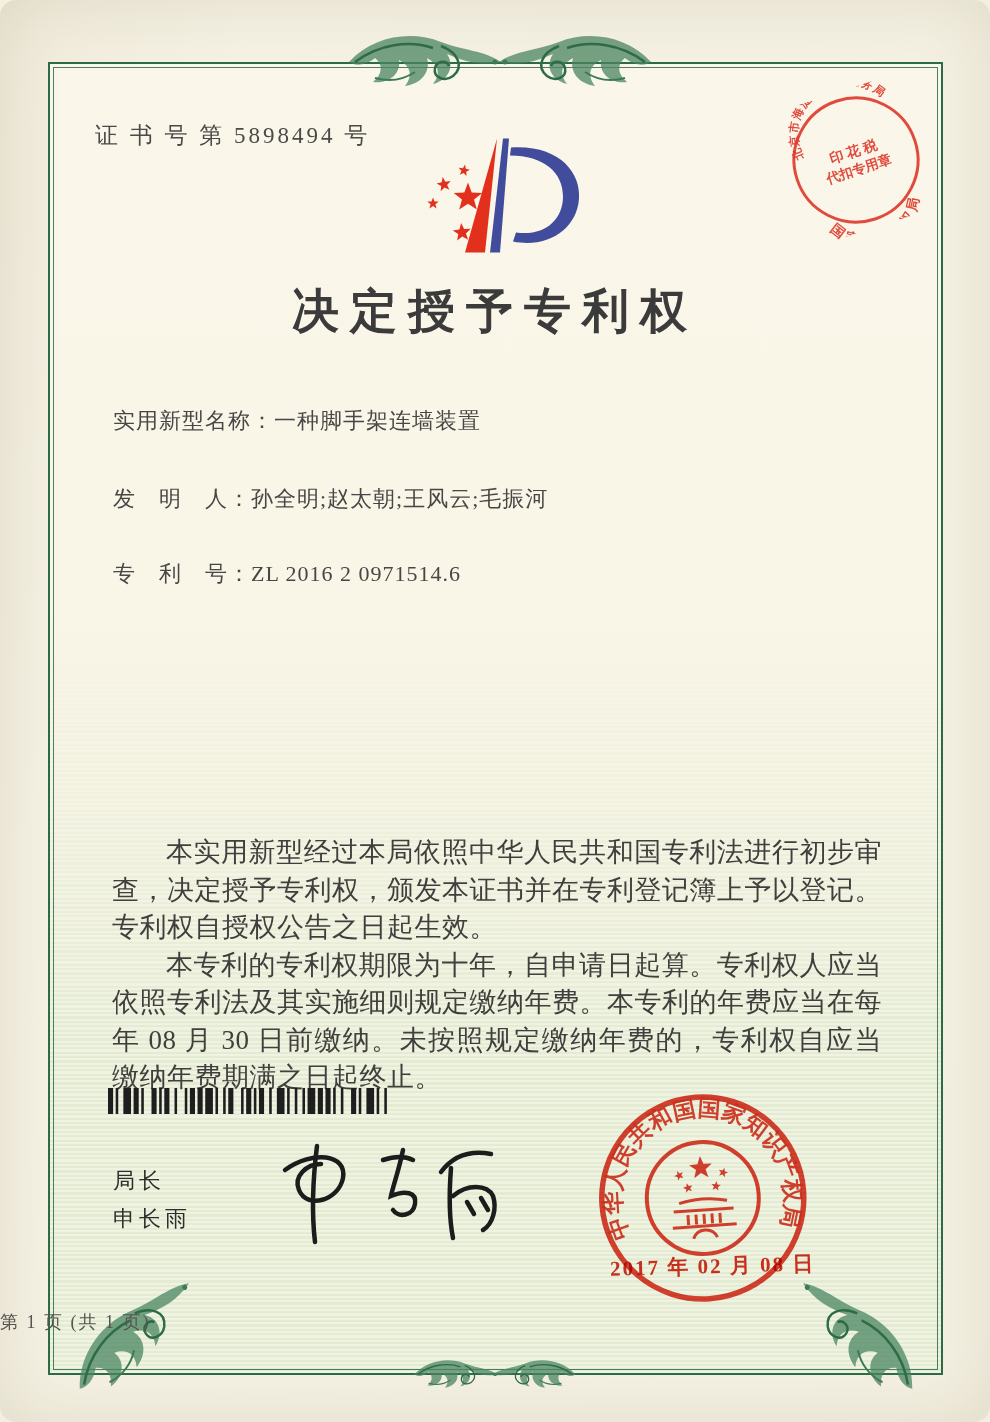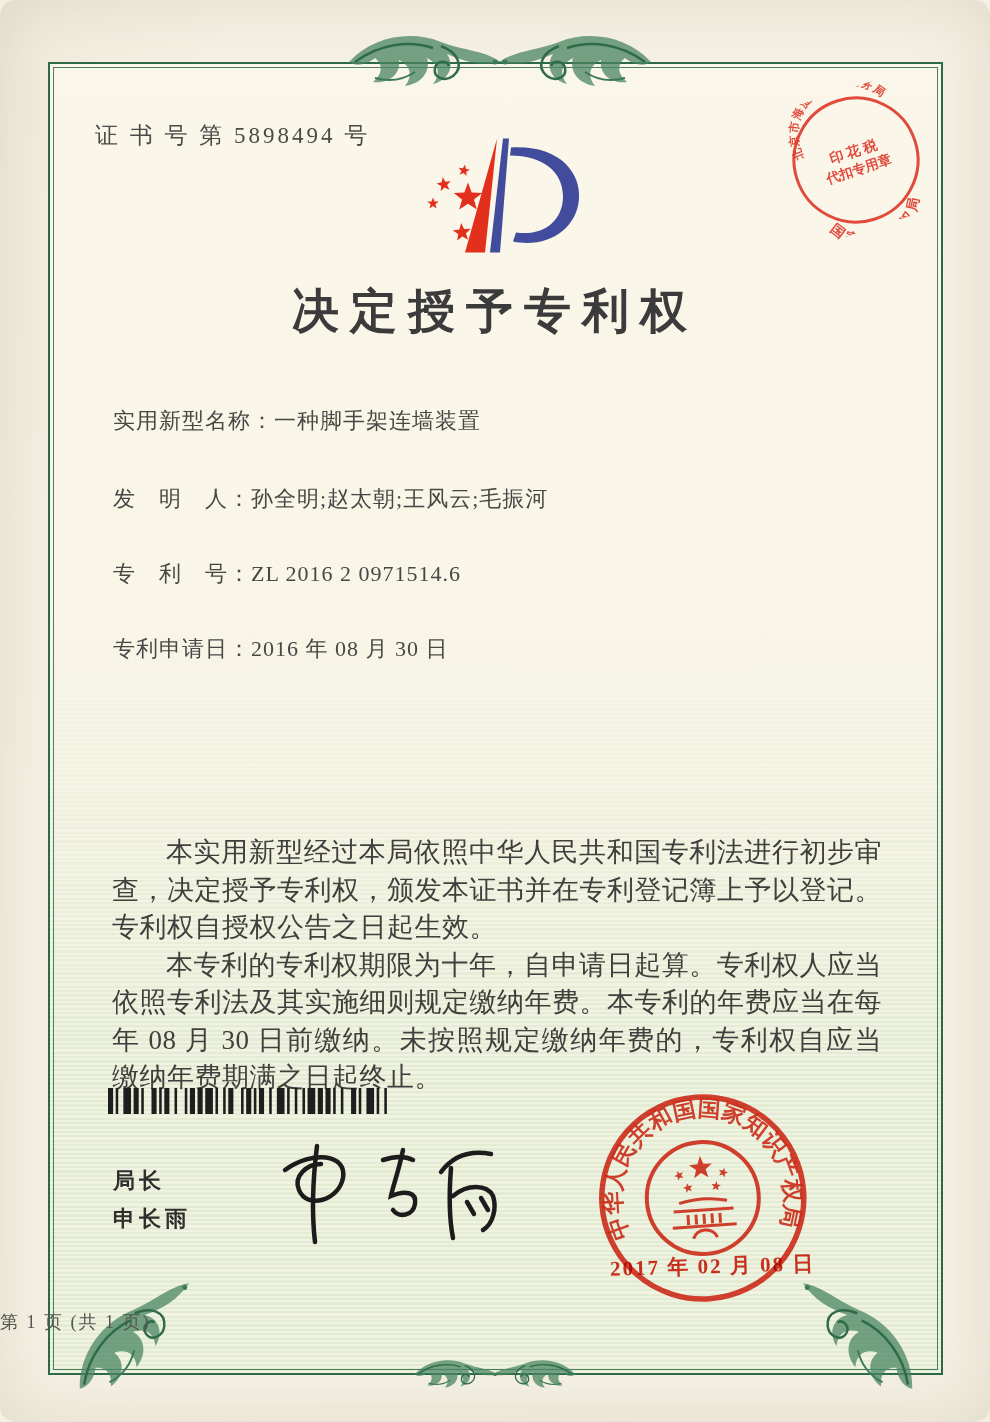--- a/index.html
+++ b/index.html
@@ -48,21 +48,21 @@
   .paras{
     position:absolute;left:112px;top:834px;width:770px;
     font-size:27px;line-height:37.5px;color:#403f3d;
     text-align:justify;letter-spacing:.5px;
   }
   .paras p{margin:0;text-indent:2em;}
   .barcode{position:absolute;left:108px;top:1088px;width:284px;height:26px;}
   .officer{
     position:absolute;left:113px;
     font-family:"Liberation Sans","DejaVu Sans",sans-serif;
-    font-size:22px;color:#2e2e2c;letter-spacing:4px;font-weight:700;
+    font-size:22px;color:#2e2e2c;letter-spacing:4px;font-weight:400;
   }
   .officer.t1{top:1166px;}
   .officer.t2{top:1204px;}
   .signature{position:absolute;left:255px;top:1133px;width:260px;height:122px;}
   .seal{position:absolute;left:588px;top:1086px;width:230px;height:230px;mix-blend-mode:multiply;transform:rotate(-4deg);}
   .seal-date{
     position:absolute;left:610px;top:1252px;width:210px;
     font-size:21px;font-weight:bold;color:#d93220;letter-spacing:2px;
     mix-blend-mode:multiply;white-space:nowrap;transform:rotate(-1.5deg);
   }
@@ -129,23 +129,20 @@
   <div class="title">决定授予专利权</div>
 
   <div class="field" style="top:484px">
     <span class="flabel">发　明　人：</span><span class="fvalue">孙全明;赵太朝;王风云;毛振河</span>
   </div>
   <div class="field" style="top:406px">
     <span class="flabel">实用新型名称：</span><span class="fvalue">一种脚手架连墙装置</span>
   </div>
   <div class="field" style="top:559px">
     <span class="flabel">专　利　号：</span><span class="fvalue">ZL 2016 2 0971514.6</span>
-  </div>
-  <div class="field" style="top:634px">
-    <span class="flabel">专利申请日：</span><span class="fvalue">2016 年 08 月 30 日</span>
   </div>
 
   <div class="paras">
     <p>本实用新型经过本局依照中华人民共和国专利法进行初步审查，决定授予专利权，颁发本证书并在专利登记簿上予以登记。专利权自授权公告之日起生效。</p>
     <p>本专利的专利权期限为十年，自申请日起算。专利权人应当依照专利法及其实施细则规定缴纳年费。本专利的年费应当在每年 08 月 30 日前缴纳。未按照规定缴纳年费的，专利权自应当缴纳年费期满之日起终止。</p>
   </div>
 
   <svg class="barcode" id="barcode" viewBox="0 0 284 26" preserveAspectRatio="none">
       <rect x="0.00" y="0" width="5.12" height="26" fill="#1e1e1e"></rect>
       <rect x="7.68" y="0" width="2.56" height="26" fill="#1e1e1e"></rect>

